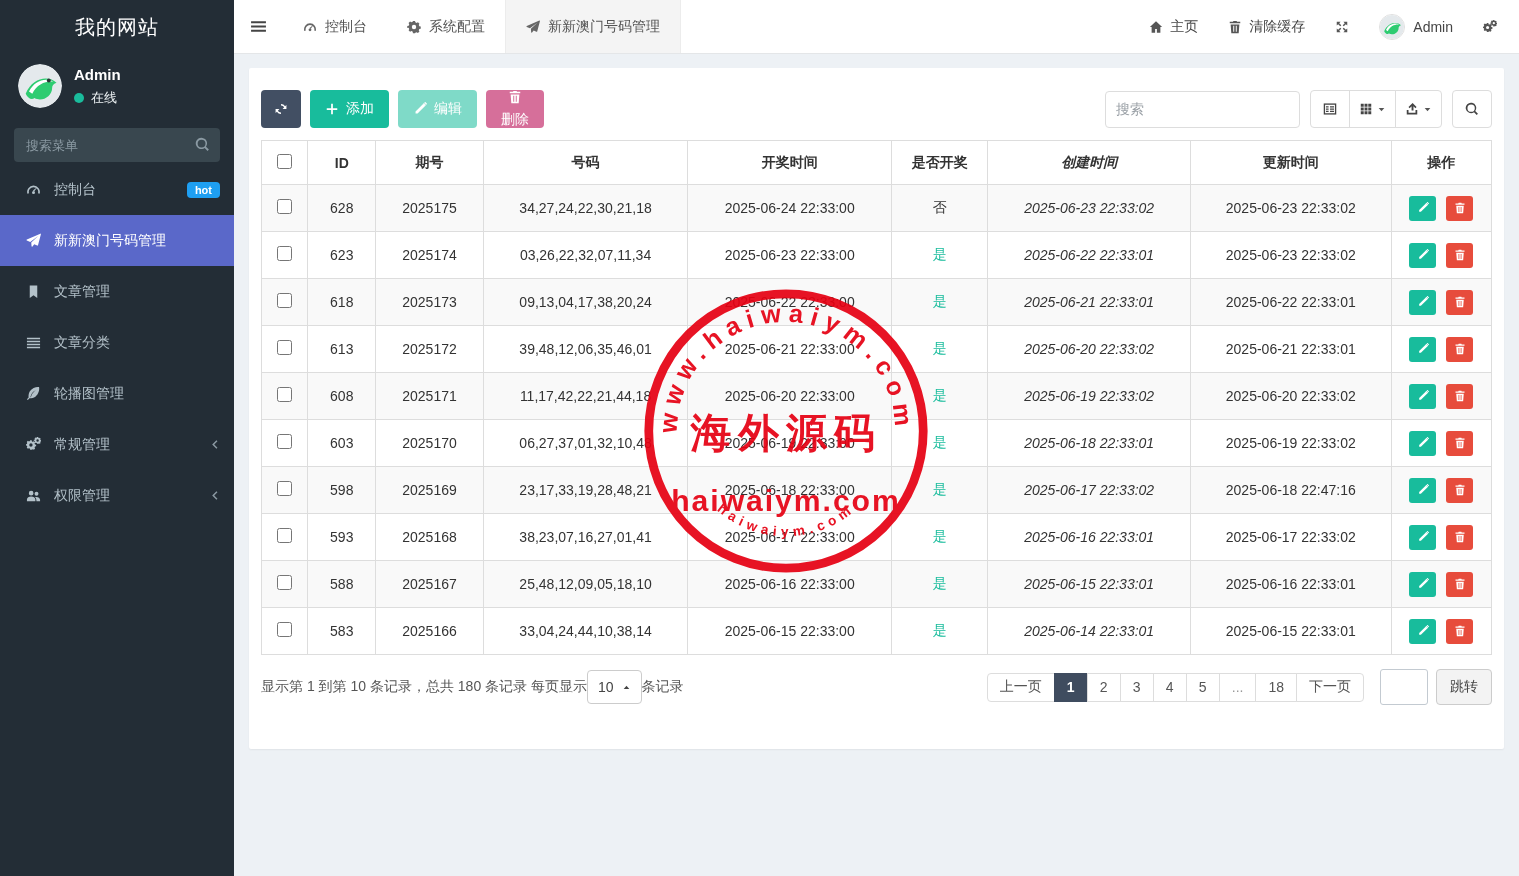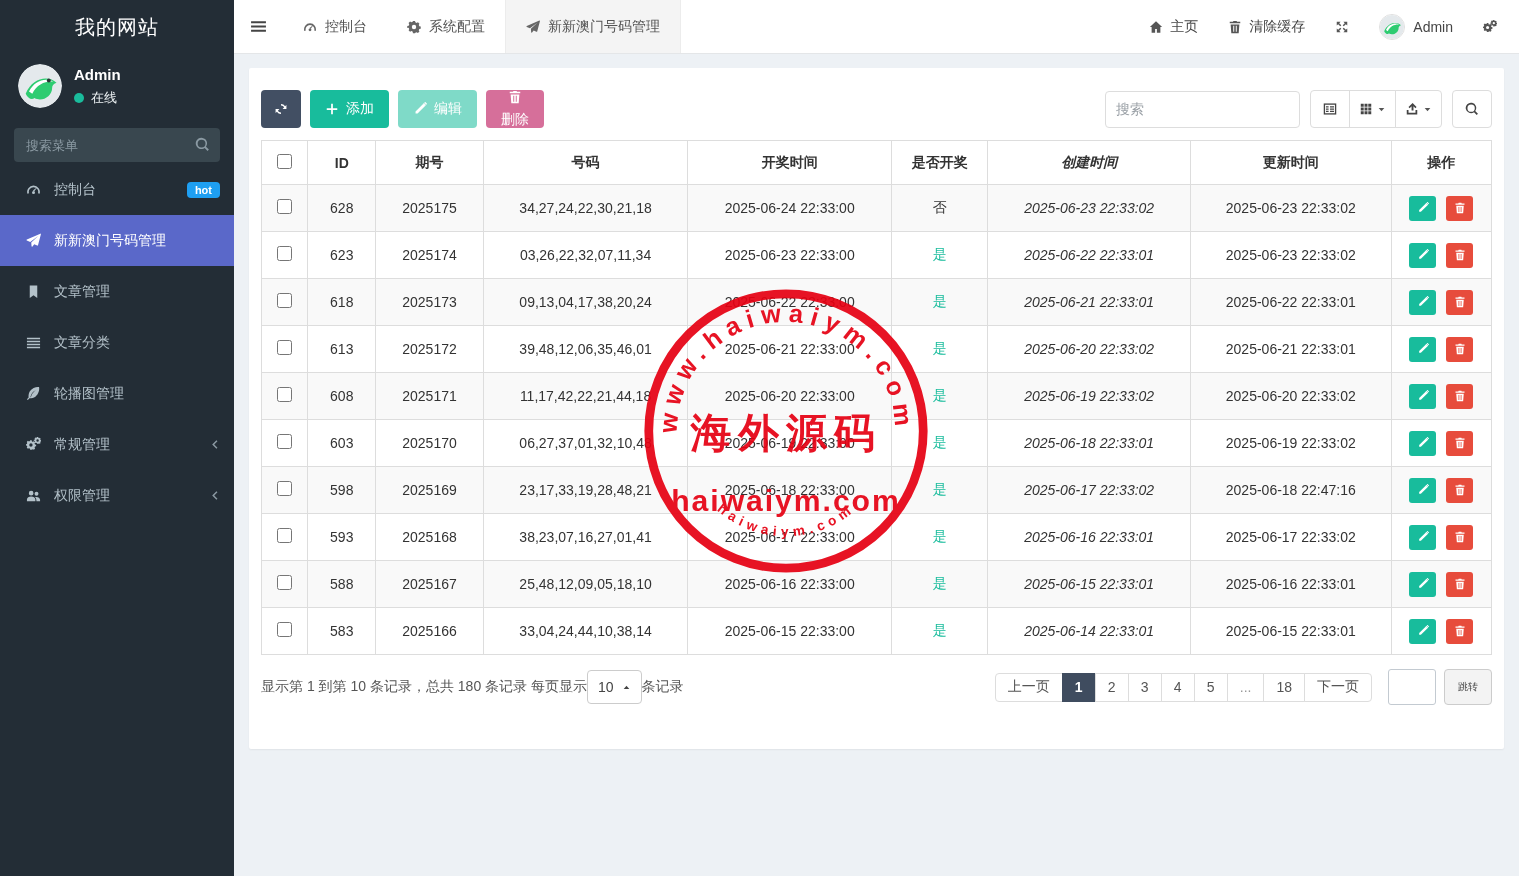--- a/index.html
+++ b/index.html
@@ -108,21 +108,21 @@
   .pages li { min-width:34px; height:29px; padding:0 12px; background:#fff; border:1px solid #ddd;
               margin-left:-1px; display:flex; align-items:center; justify-content:center;
               color:#555; cursor:pointer; font-size:14px; }
   .pages li:first-child { border-radius:4px 0 0 4px; margin-left:0; }
   .pages li:last-child { border-radius:0 4px 4px 0; }
   .pages li.active { background:#3f4c5f; border-color:#3f4c5f; color:#fff; font-weight:bold; }
   .pages li.dots { color:#999; cursor:default; }
   .jump-input { width:48px; height:36px; border:1px solid #c3cad1; border-radius:3px; margin-left:16px;
                 outline:none; padding:0 6px; font-size:14px; }
   .jump-btn { height:36px; padding:0 13px; margin-left:8px; background:#f3f3f3; border:1px solid #ccc;
-              border-radius:4px; color:#444; cursor:pointer; font-size:10px; font-family:inherit; }
+              border-radius:4px; color:#444; cursor:pointer; font-size:14px; font-family:inherit; }
 
   
   .watermark { position:absolute; left:640px; top:285px; width:292px; height:292px;
                z-index:50; pointer-events:none; opacity:.92; }
   .wm-arc-top { font-size:26px; font-weight:bold; letter-spacing:7px; fill:#e60012; }
   .wm-cn { font-size:42px; font-weight:bold; letter-spacing:7px; fill:#e60012; }
   .wm-en { font-size:31px; font-weight:bold; letter-spacing:2px; fill:#e60012; }
   .wm-arc-bot { font-size:14px; font-weight:bold; letter-spacing:5px; fill:#e60012; }
 </style>
 </head>

